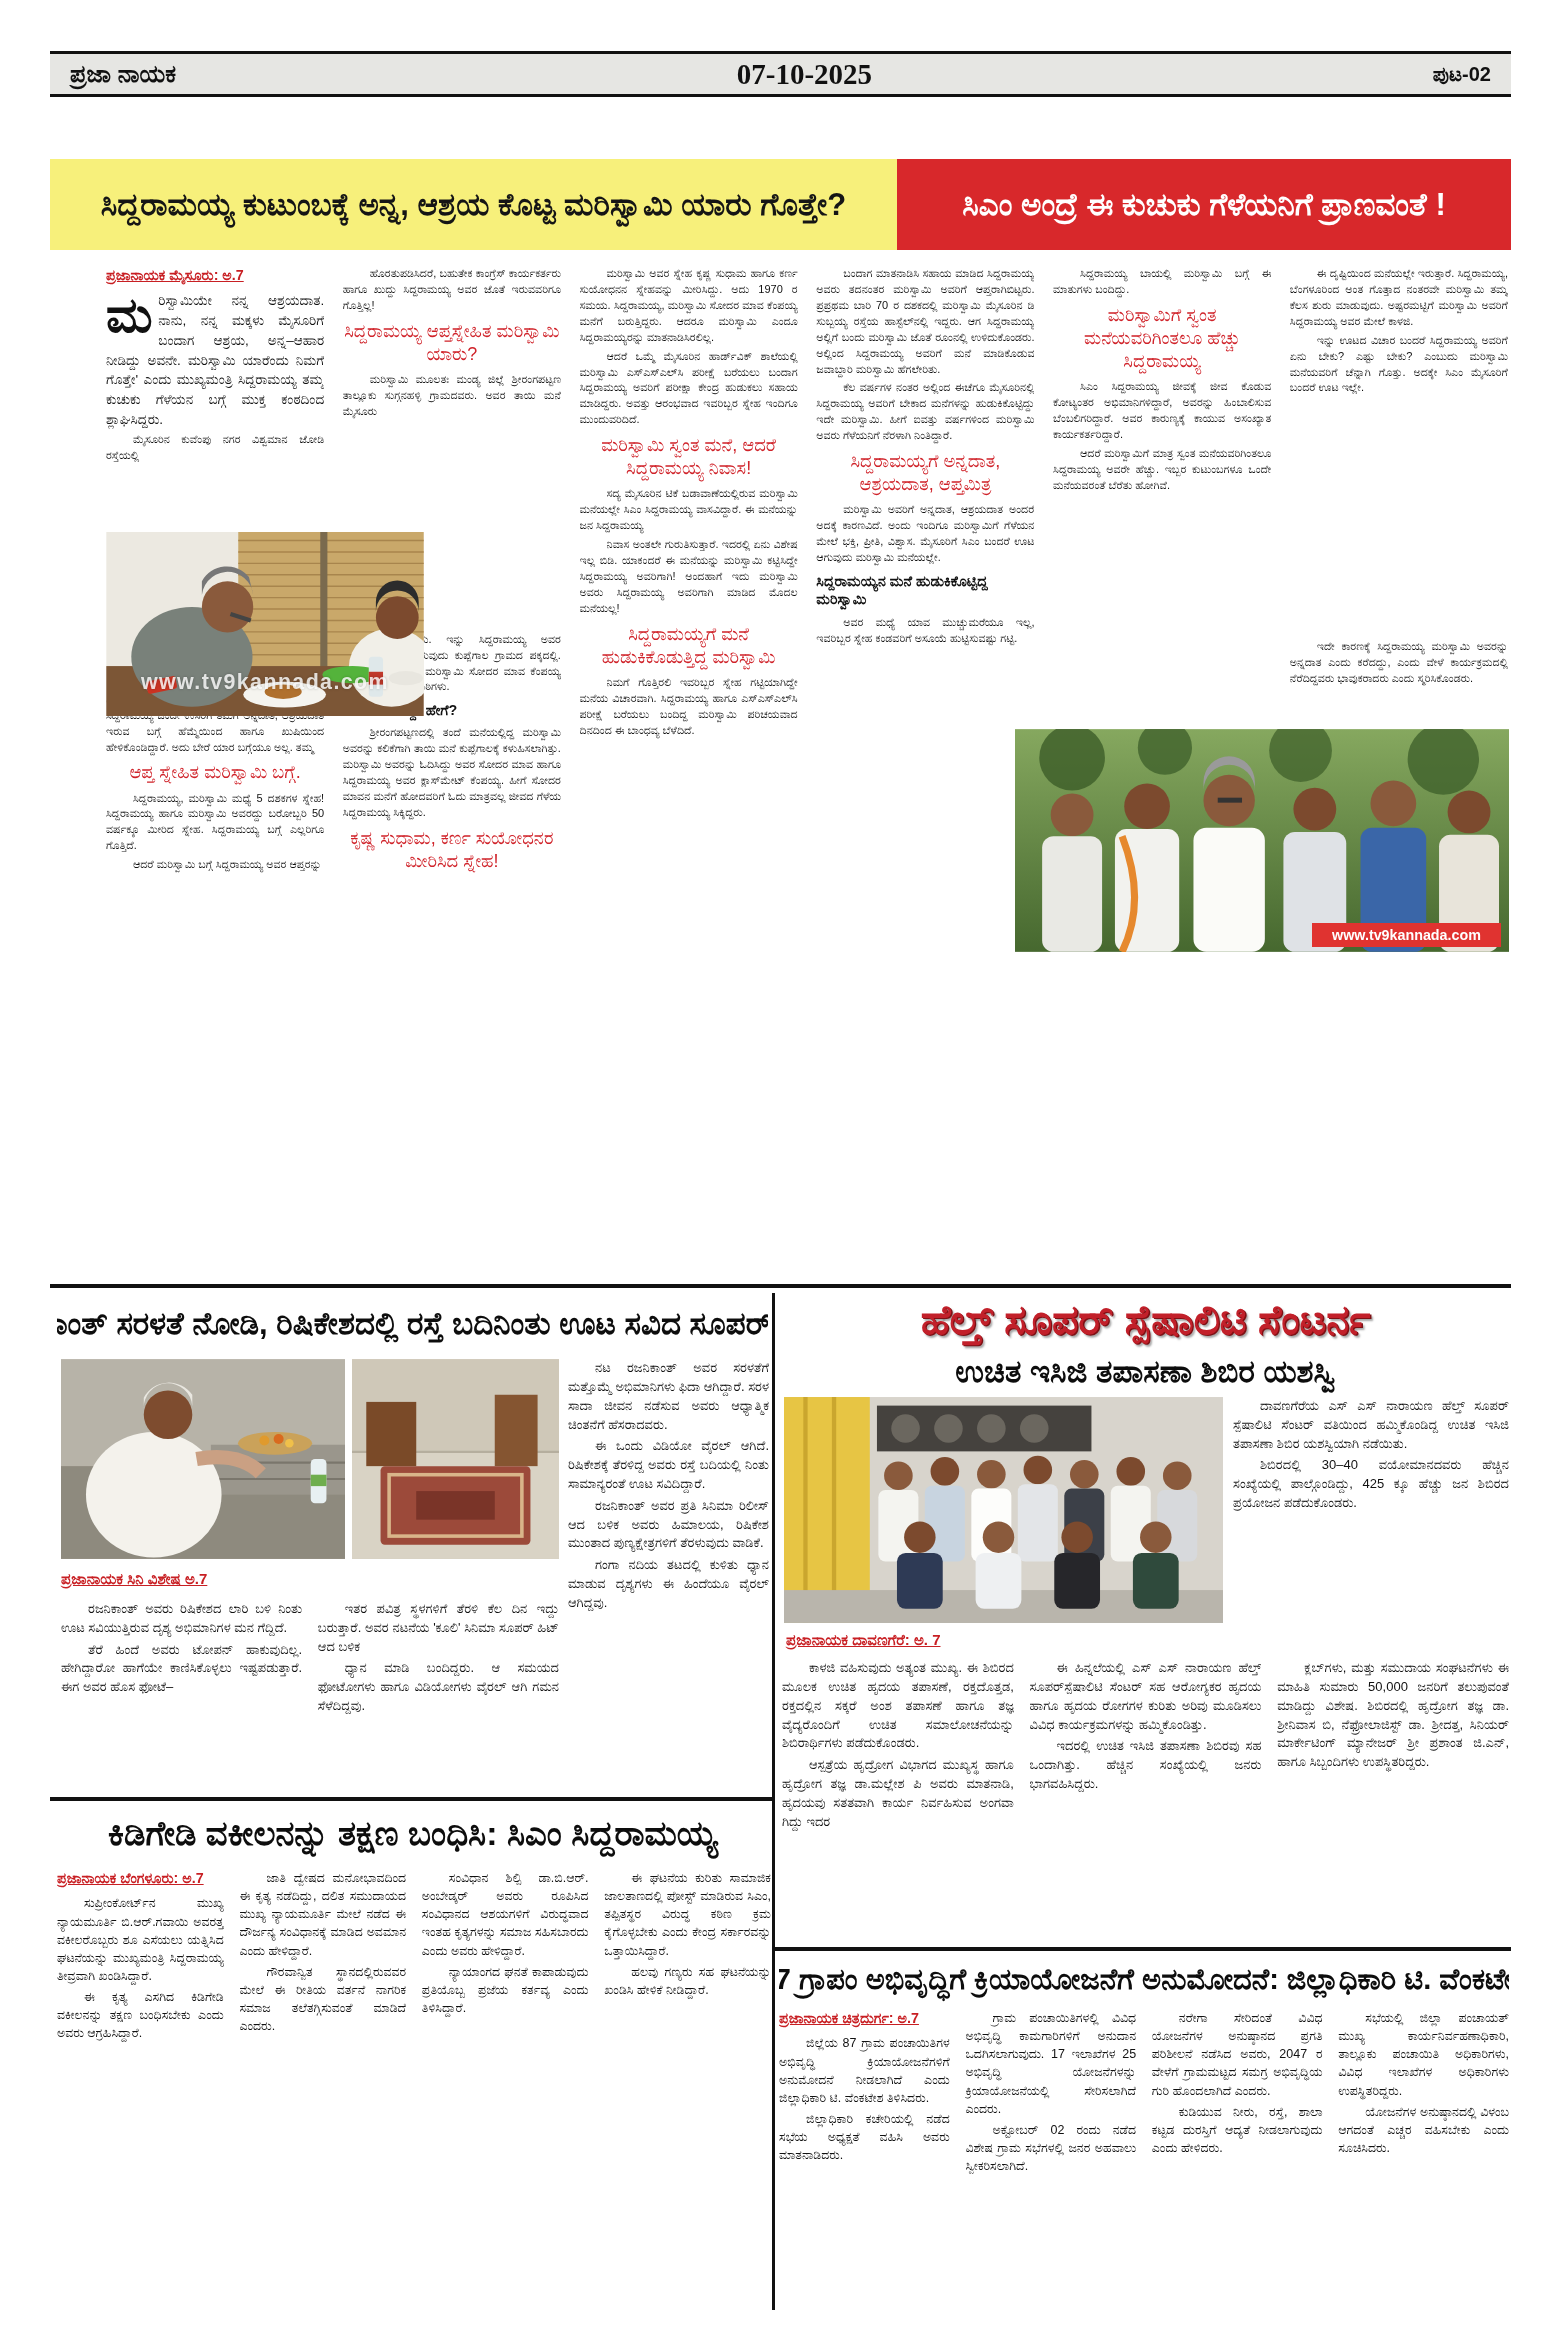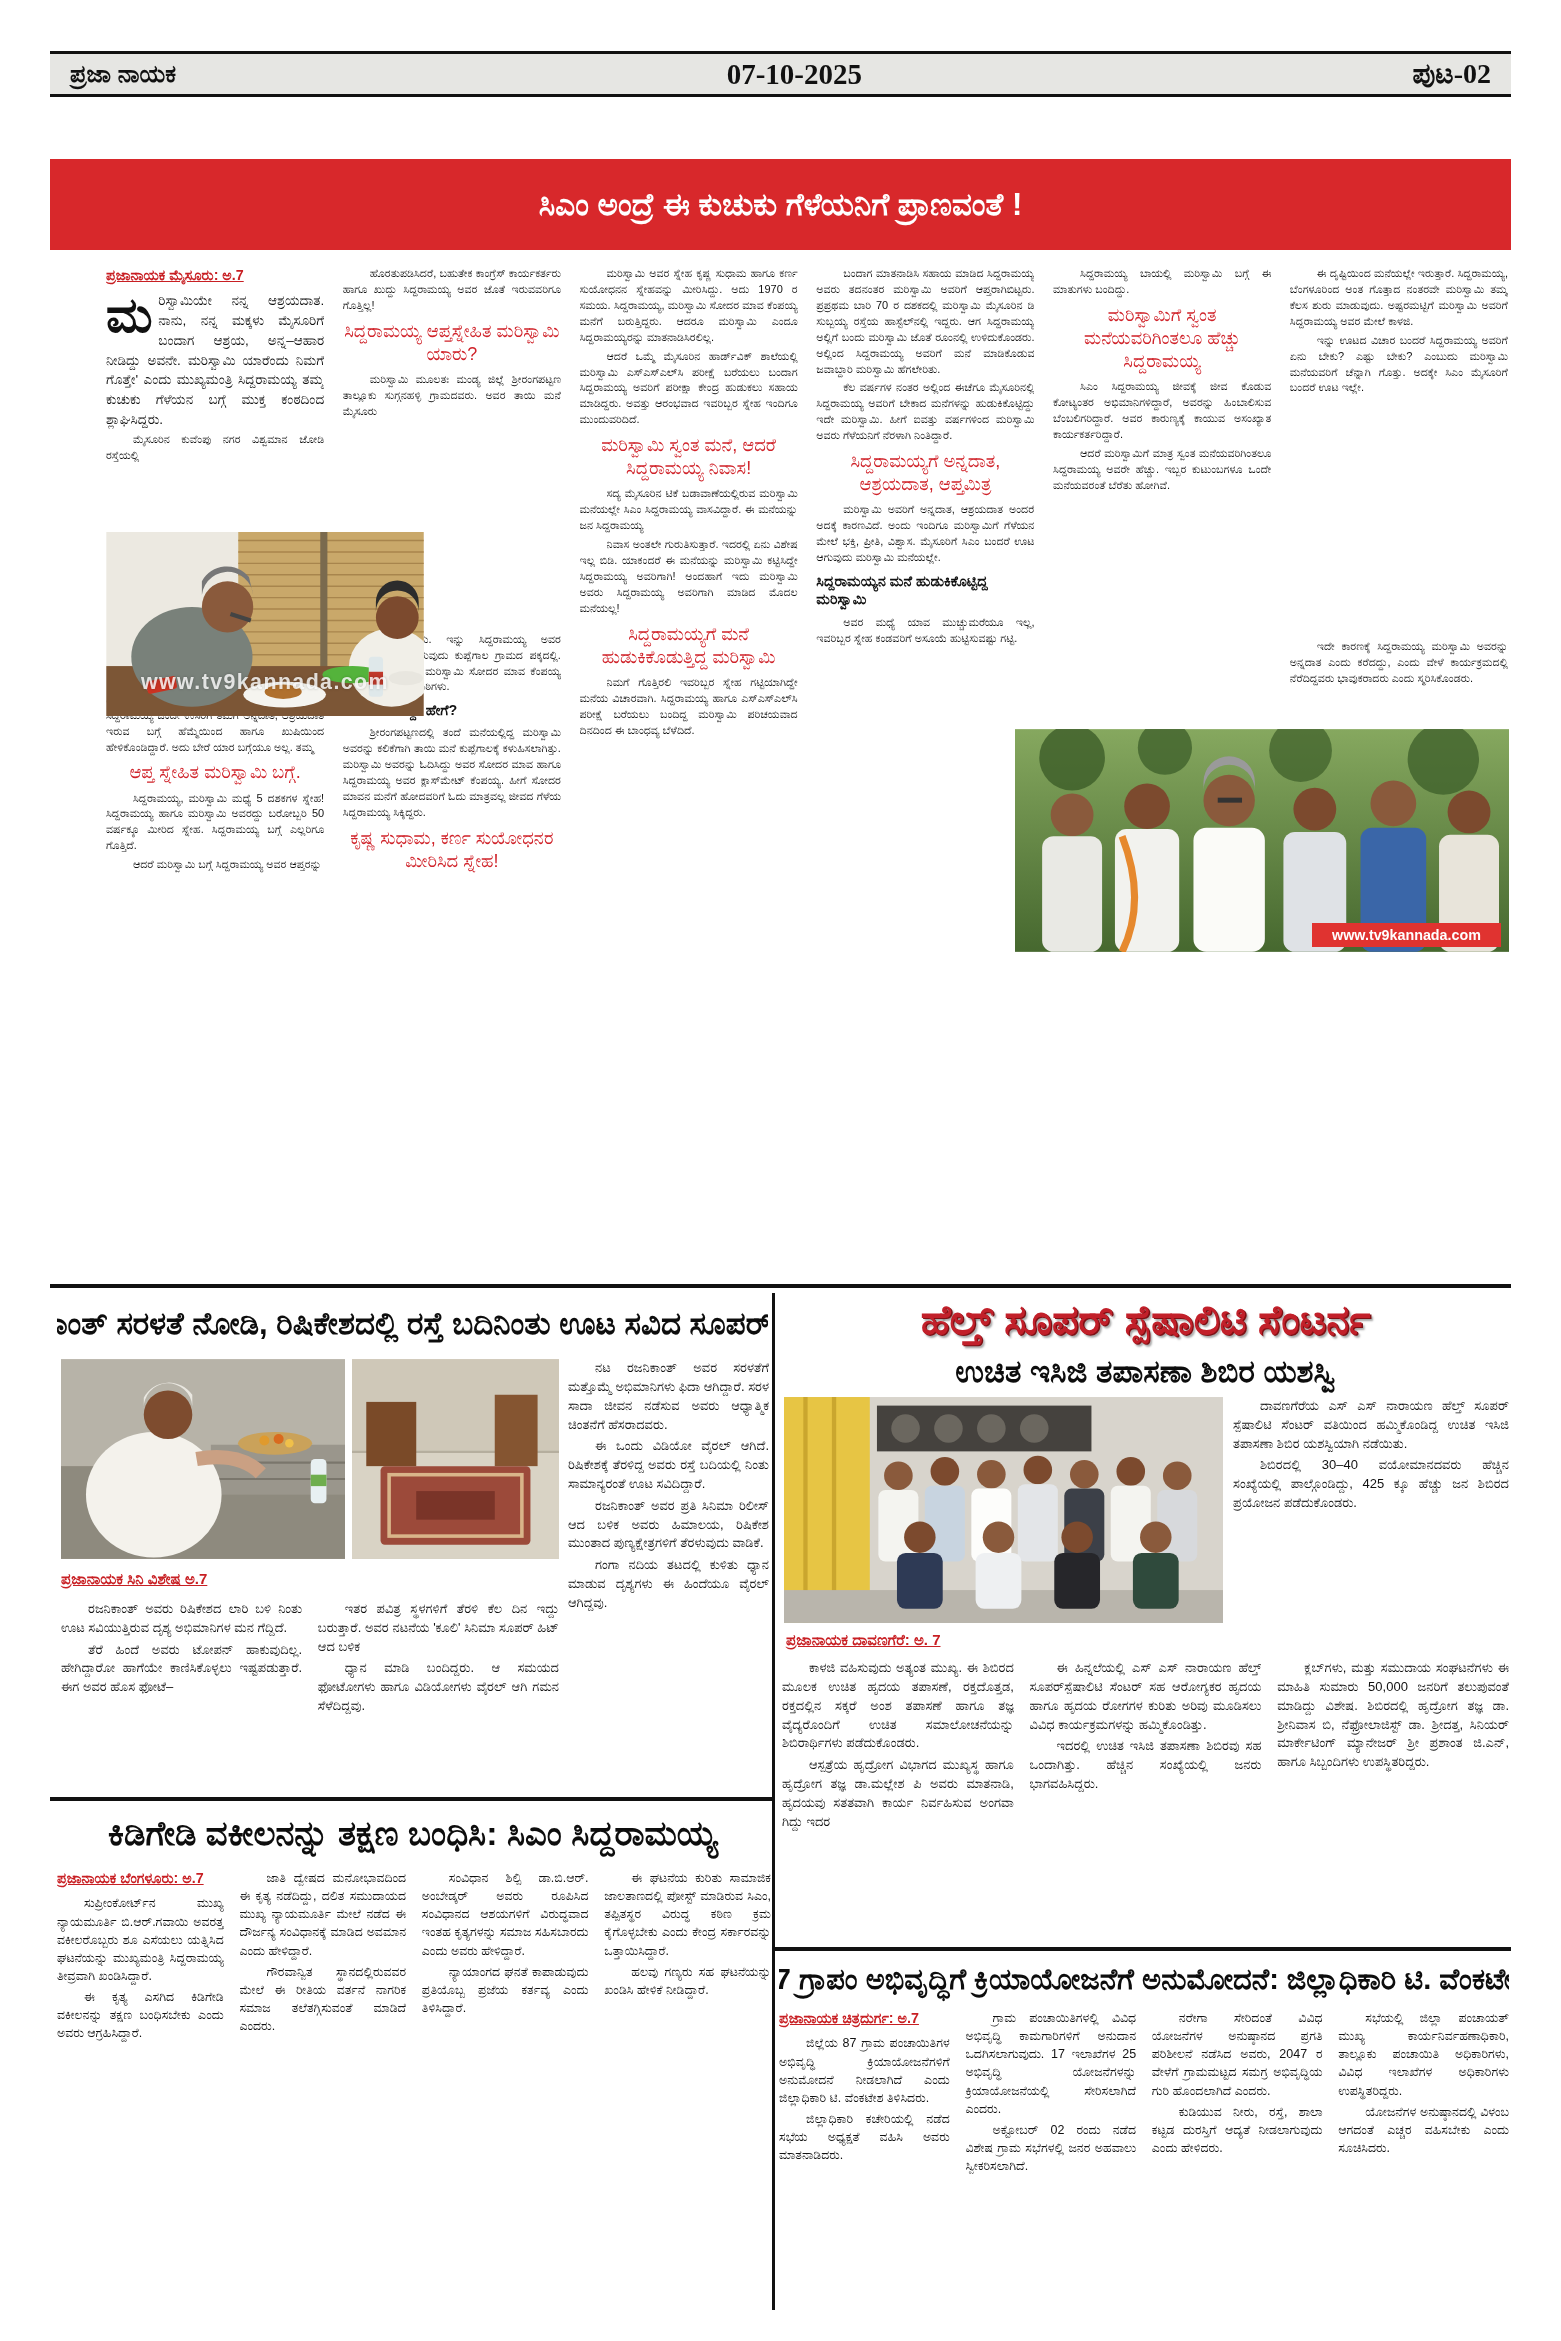--- a/index.html
+++ b/index.html
@@ -5,21 +5,21 @@
   html,body{margin:0;padding:0;background:#ffffff;}
   .page{position:relative;width:1561px;height:2342px;background:#fff;overflow:hidden;
         font-family:"Liberation Sans", sans-serif;color:#111;}
   .abs{position:absolute;}
   
   .masthead{left:50px;top:51px;width:1461px;height:46px;background:#e6e6e3;
             border-top:3.6px solid #111;border-bottom:3.6px solid #111;box-sizing:border-box;
             display:flex;align-items:center;justify-content:space-between;padding:0 20px;}
   .mast-name{font-size:24px;font-weight:800;}
   .mast-date{font-size:29px;font-weight:800;font-family:"Liberation Serif",serif;}
-  .mast-page{font-size:28px;font-weight:800;font-family:Liberation Serif, serif;}
+  .mast-page{font-size:20px;font-weight:800;}
   
   .hl-band{left:50px;top:159px;width:1461px;height:91px;display:flex;}
   .hl-yellow{width:847px;background:#f7f07b;color:#151515;font-weight:800;font-size:31px;
              display:flex;align-items:center;justify-content:center;white-space:nowrap;overflow:hidden;}
   .hl-red{flex:1;background:#d8282b;color:#ffffff;font-weight:700;font-size:31px;
           display:flex;align-items:center;justify-content:center;white-space:nowrap;overflow:hidden;}
   
   .cols{display:flex;}
   .ncol{flex:1;overflow:hidden;height:100%;}
   .seg-p{font-size:11px;line-height:1.45;text-align:justify;text-indent:27px;margin:0 0 2.9px;}
@@ -48,20 +48,21 @@
 
 <div class="page">
 
   <div class="abs masthead">
     <span class="mast-name">ಪ್ರಜಾ ನಾಯಕ</span>
     <span class="mast-date">07-10-2025</span>
     <span class="mast-page">ಪುಟ-02</span>
   </div>
 
   <div class="abs hl-band">
+    <div class="hl-yellow">ಸಿದ್ದರಾಮಯ್ಯ ಕುಟುಂಬಕ್ಕೆ ಅನ್ನ, ಆಶ್ರಯ ಕೊಟ್ಟ ಮರಿಸ್ವಾಮಿ ಯಾರು ಗೊತ್ತೇ?</div>
     <div class="hl-red">ಸಿಎಂ ಅಂದ್ರೆ ಈ ಕುಚುಕು ಗೆಳೆಯನಿಗೆ ಪ್ರಾಣವಂತೆ !</div>
   </div>
 
   <div class="abs cols gap-lead" style="left:106px;top:266px;width:1402px;height:977px;">
       <div class="ncol">
         <div class="seg-byline">ಪ್ರಜಾನಾಯಕ ಮೈಸೂರು: ಅ.7</div>
         <div class="seg-lead"><span class="dropcap">ಮ</span>ರಿಸ್ವಾಮಿಯೇ ನನ್ನ ಆಶ್ರಯದಾತ. ನಾನು, ನನ್ನ ಮಕ್ಕಳು ಮೈಸೂರಿಗೆ ಬಂದಾಗ ಆಶ್ರಯ, ಅನ್ನ–ಆಹಾರ ನೀಡಿದ್ದು ಅವನೇ. ಮರಿಸ್ವಾಮಿ ಯಾರೆಂದು ನಿಮಗೆ ಗೊತ್ತೇ' ಎಂದು ಮುಖ್ಯಮಂತ್ರಿ ಸಿದ್ದರಾಮಯ್ಯ ತಮ್ಮ ಕುಚುಕು ಗೆಳೆಯನ ಬಗ್ಗೆ ಮುಕ್ತ ಕಂಠದಿಂದ ಶ್ಲಾಘಿಸಿದ್ದರು.</div>
         <div class="seg-p">ಮೈಸೂರಿನ ಕುವೆಂಪು ನಗರ ವಿಶ್ವಮಾನ ಜೋಡಿ ರಸ್ತೆಯಲ್ಲಿ</div>
         <div class="seg-gap" style="height: 209px;"></div>
         <div class="seg-p">ತನಗಾಗಿ ನಿರ್ಮಾಣವಾಗಿರುವ ಹೊಸ ಮನೆಯನ್ನು ವೀಕ್ಷಿಸಿದ ಬಳಿಕ ಅವರು ಈ ಮಾತುಗಳನ್ನಾಡಿದ್ದರು. ಸಿಎಂ ಸಿದ್ದರಾಮಯ್ಯ ಒಂದೇ ಉಸಿರಿಗೆ ತಮಗೆ ಅನ್ನದಾತ, ಆಶ್ರಯದಾತ ಇರುವ ಬಗ್ಗೆ ಹೆಮ್ಮೆಯಿಂದ ಹಾಗೂ ಖುಷಿಯಿಂದ ಹೇಳಿಕೊಂಡಿದ್ದಾರೆ. ಅದು ಬೇರೆ ಯಾರ ಬಗ್ಗೆಯೂ ಅಲ್ಲ. ತಮ್ಮ</div>

